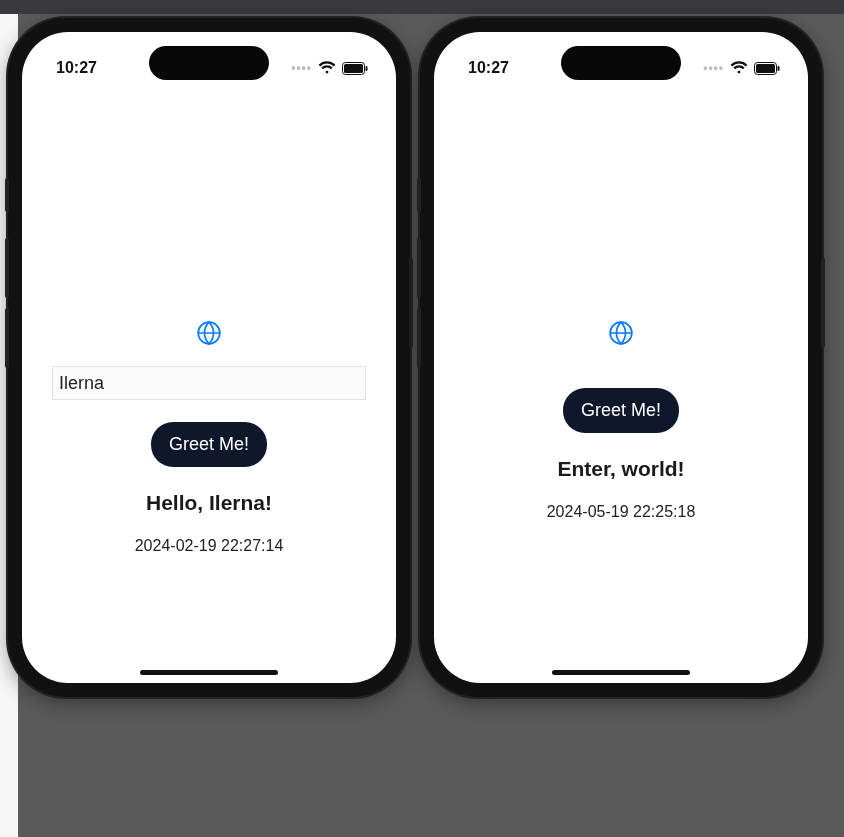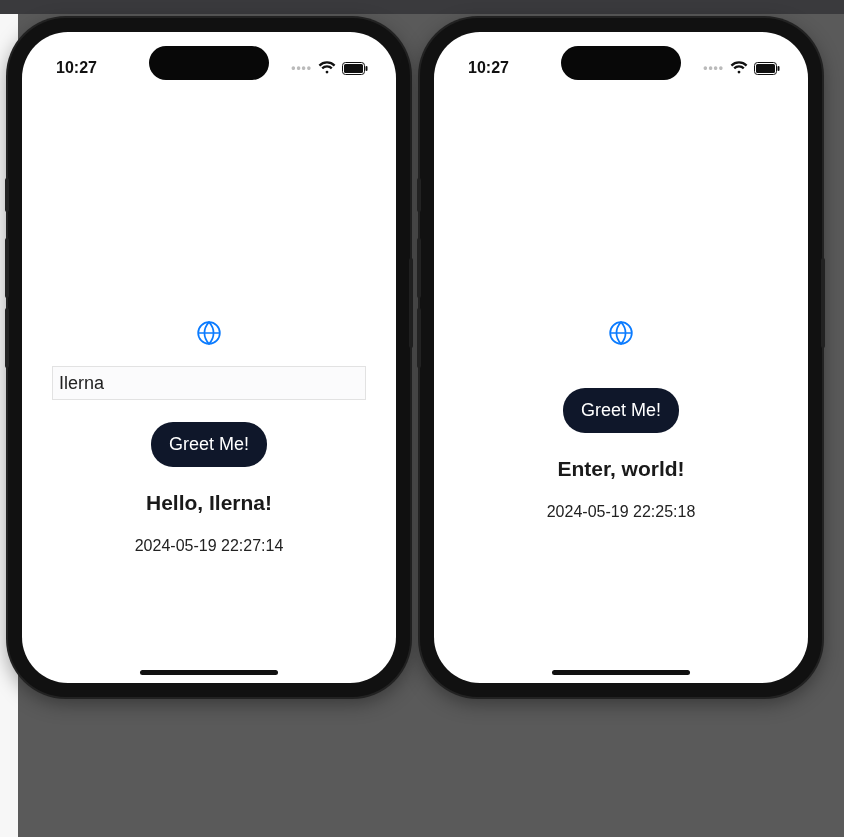--- a/index.html
+++ b/index.html
@@ -186,21 +186,21 @@
       <div class="content">
         <div class="globe">
           <svg width="26" height="26" viewBox="0 0 24 24" fill="none" stroke="#0a7bff" stroke-width="1.6">
               <circle cx="12" cy="12" r="10"></circle>
               <path d="M2 12h20M12 2c2.8 3 4.2 6.5 4.2 10S14.8 19 12 22c-2.8-3-4.2-6.5-4.2-10S9.2 5 12 2z"></path>
             </svg>
         </div>
         <input class="name-input filled" type="text" value="Ilerna" placeholder="Enter your name" style="">
         <button class="greet-btn">Greet Me!</button>
         <div class="greeting">Hello, Ilerna!</div>
-        <div class="timestamp">2024-05-19 22:27:14</div>
+        <div class="timestamp">2024-02-19 22:27:14</div>
       </div>
       <div class="home-indicator"></div>
     </div>
   </div>
 
   <div class="phone">
     <div class="side-btn l1"></div>
     <div class="side-btn l2"></div>
     <div class="side-btn l3"></div>
     <div class="side-btn r1"></div>

